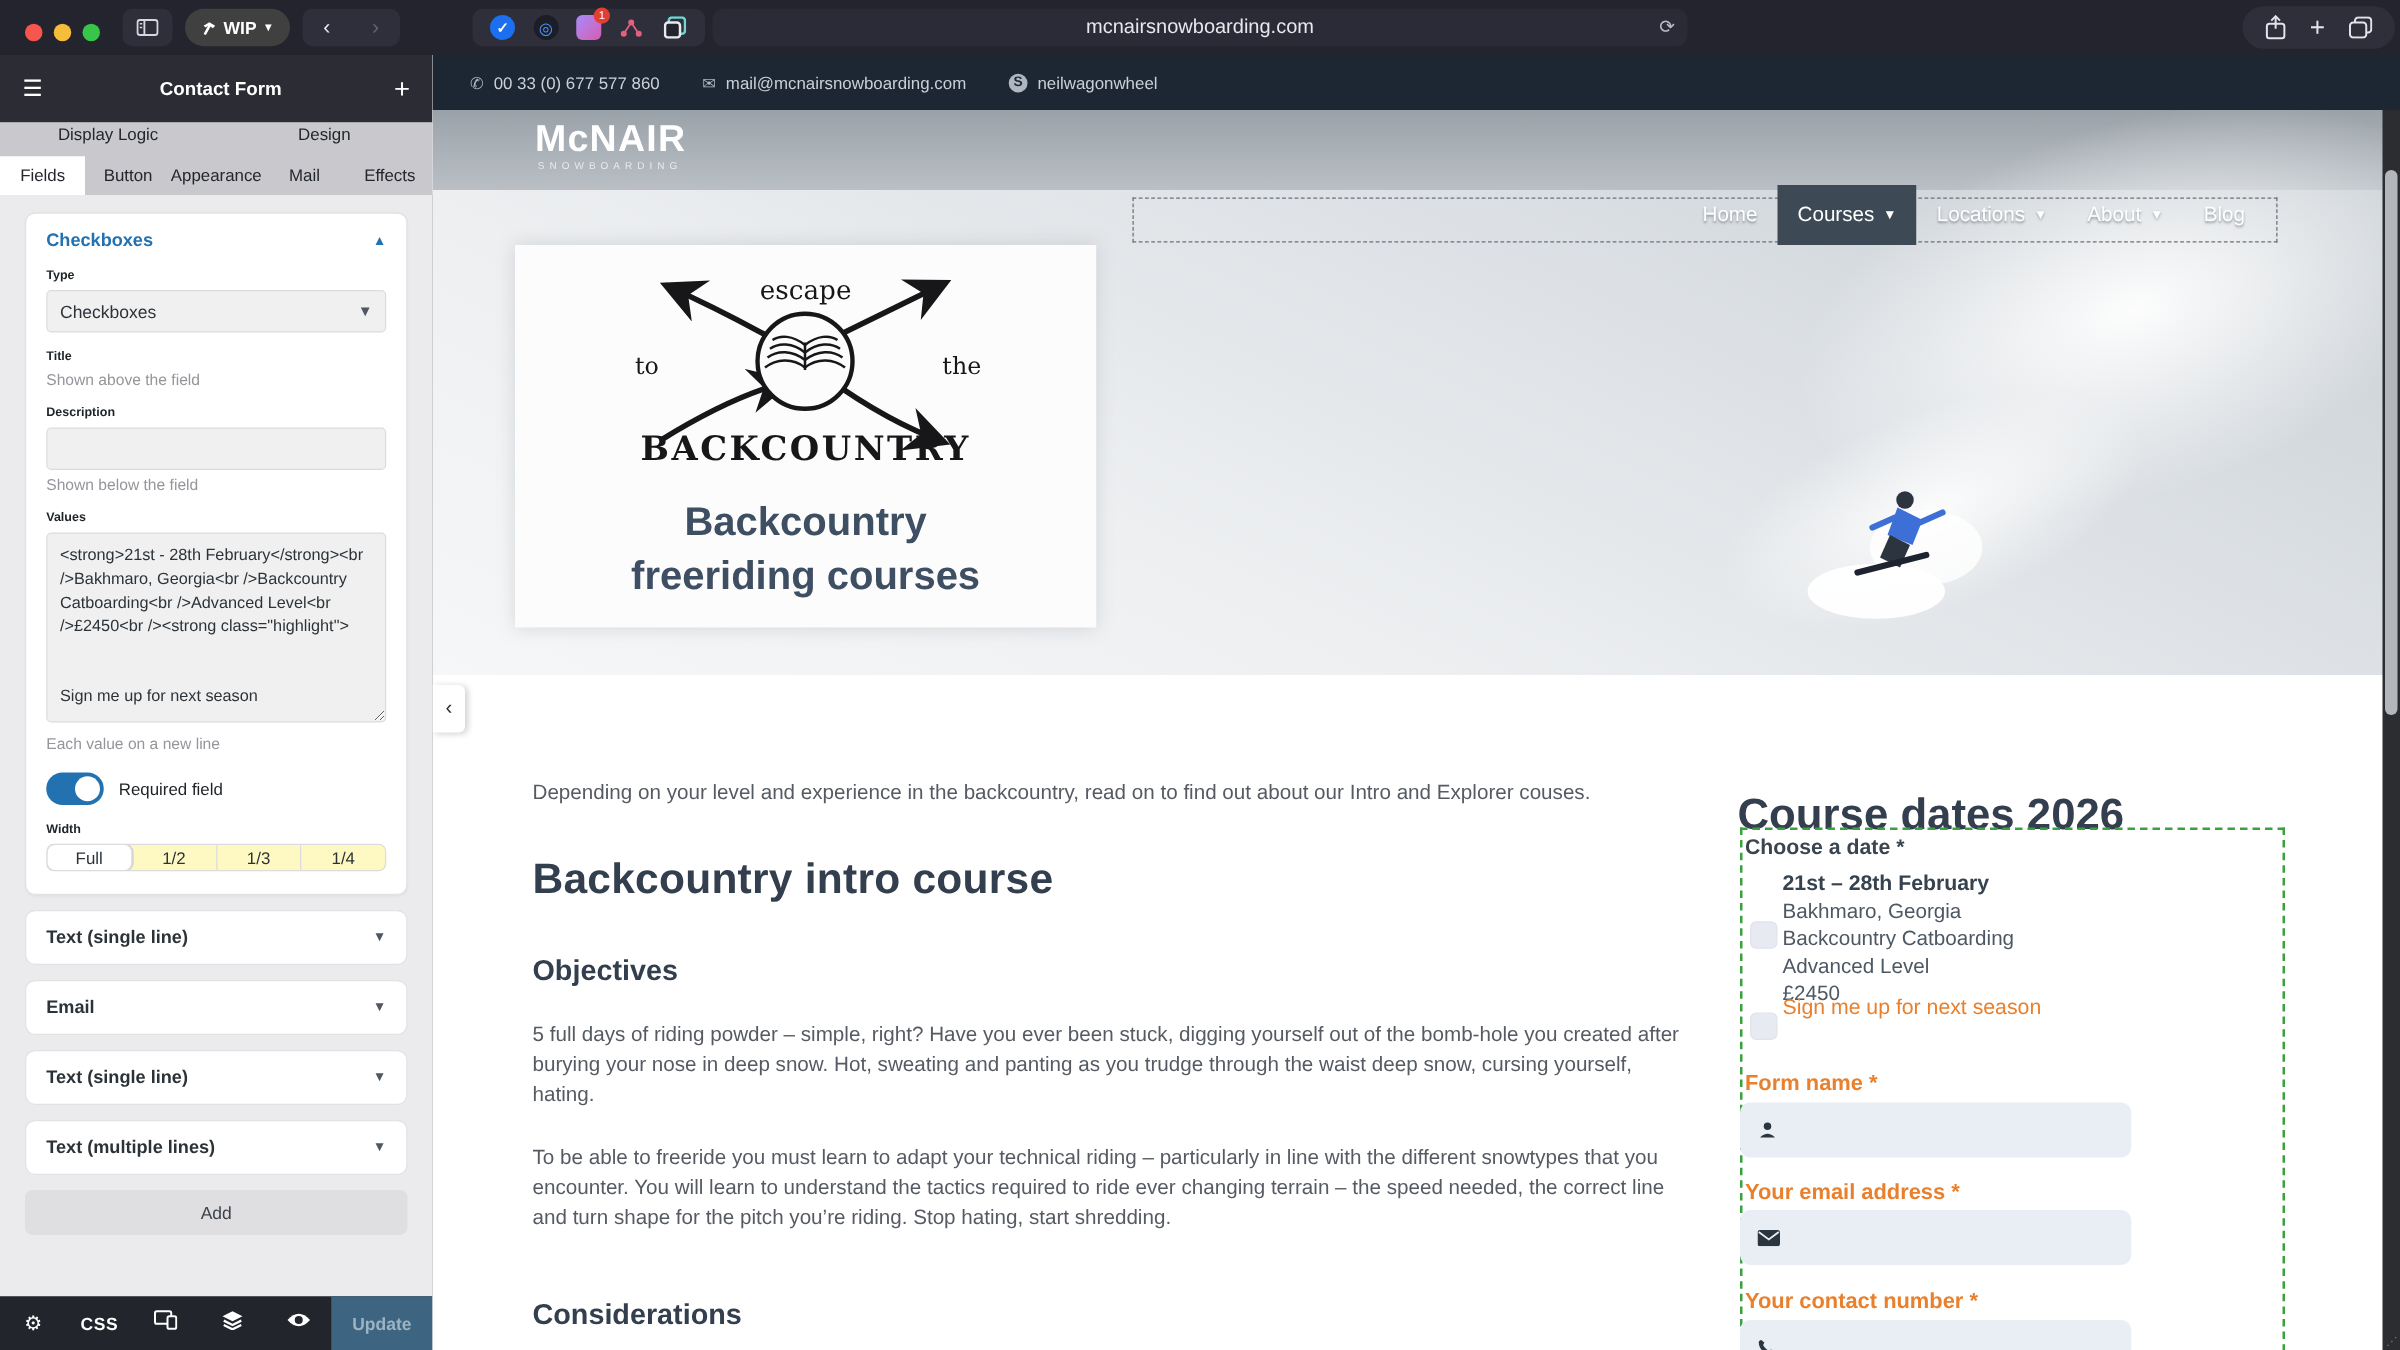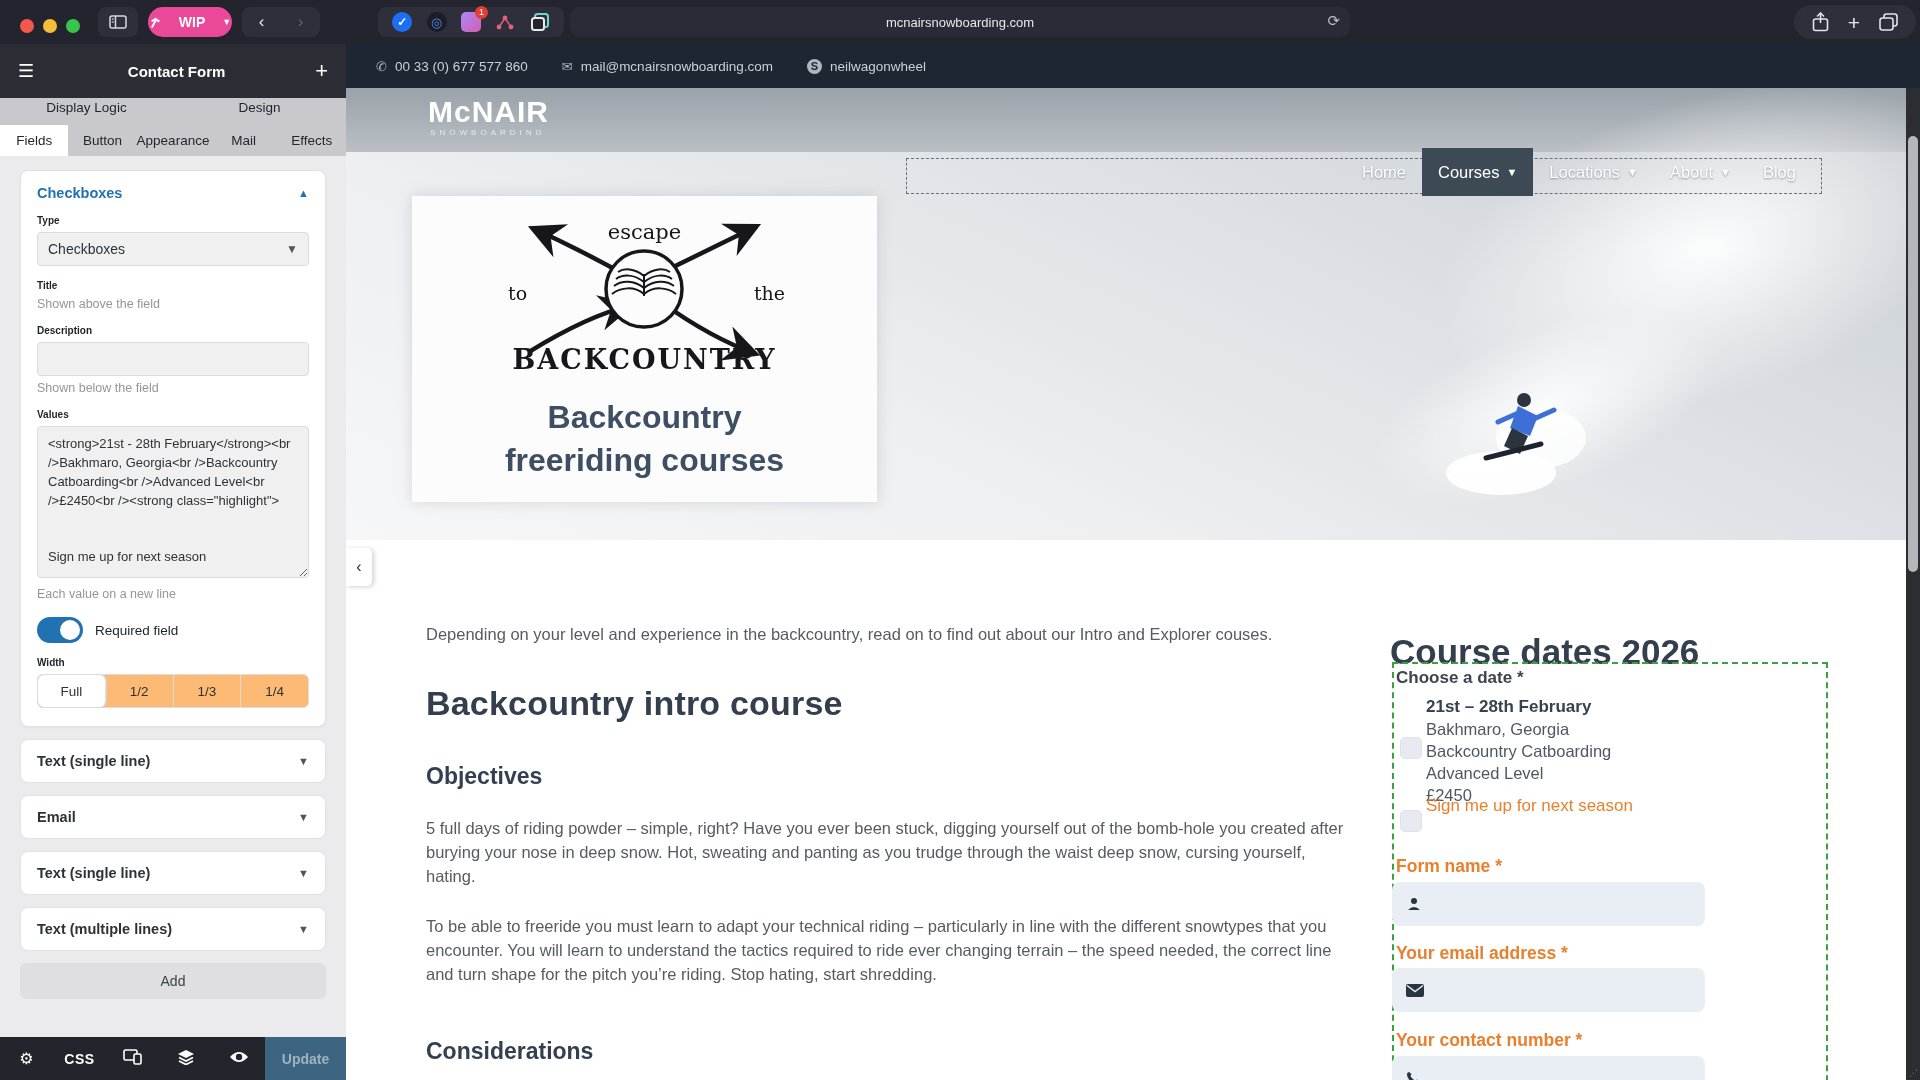--- a/index.html
+++ b/index.html
@@ -10,41 +10,41 @@
   
   .chrome { position:absolute; left:0; top:0; width:1920px; height:44px; background:#23242d; }
   .traffic { position:absolute; top:19px; width:14px; height:14px; border-radius:50%; }
   .t-red { left:20px; background:#f5574e; }
   .t-yellow { left:43px; background:#f6bd3b; }
   .t-green { left:66px; background:#37c649; }
   .chrome-btn { position:absolute; top:7px; height:30px; background:#2e2f3a; border-radius:8px;
                 display:flex; align-items:center; justify-content:center; color:#d6d8e0; }
   .sidebar-btn { left:98px; width:40px; }
   .wip-pill { position:absolute; left:148px; top:7px; width:84px; height:30px; border-radius:15px;
-              background:#ec4899; color:#fff; font-weight:bold; font-size:14px;
-              display:flex; align-items:center; justify-content:center; gap:17px; }
+              background:#404040; color:#fff; font-weight:bold; font-size:14px;
+              display:flex; align-items:center; justify-content:center; gap:5px; }
   .navarrows { position:absolute; left:242px; top:7px; width:78px; height:30px; background:#2e2f3a;
                border-radius:8px; display:flex; }
   .navarrows span { flex:1; display:flex; align-items:center; justify-content:center;
                     font-size:17px; color:#e8e9ef; }
   .navarrows .fwd { color:#62646f; }
   .ext-group { position:absolute; left:378px; top:7px; width:186px; height:30px; background:#2e2f3a;
                border-radius:8px; display:flex; align-items:center; justify-content:space-evenly; }
   .ext { width:20px; height:20px; position:relative; display:flex; align-items:center; justify-content:center; }
   .ext-check { background:#1d6ff2; border-radius:50%; color:#fff; font-size:12px; font-weight:bold; }
   .ext-compass { background:#1b1d27; border-radius:50%; color:#4f8df7; font-size:13px; }
   .ext-puzzle { background:linear-gradient(135deg,#a78bfa,#d65db1); border-radius:5px; }
   .ext-badge { position:absolute; top:-6px; right:-7px; min-width:13px; height:13px; background:#e33e32;
                border-radius:7px; color:#fff; font-size:9px; line-height:13px; text-align:center; padding:0 2px; }
   .ext-dots { color:#e4607e; }
   .ext-teal { }
   .reader-btn { left:572px; width:40px; }
   .urlbar { position:absolute; left:570px; top:7px; width:780px; height:30px; background:#2a2b36;
             border-radius:9px; display:flex; align-items:center; justify-content:center; }
-  .urlbar .url { color:#e6e8ee; font-size:13px; }
+  .urlbar .url { color:#e6e8ee; font-size:16px; }
   .reload { position:absolute; right:10px; top:5px; color:#b9bcc6; font-size:15px; }
   .right-group { position:absolute; right:4px; top:5px; width:122px; height:34px; background:#2e2f3a;
                  border-radius:17px; display:flex; align-items:center; justify-content:space-evenly; color:#e2e4ea; }
   .plus-glyph { font-size:21px; font-weight:400; line-height:1; }
 
   
   .left-panel { position:absolute; left:0; top:44px; width:346px; bottom:0; background:#ebebed;
                 display:flex; flex-direction:column; }
   .panel-header { height:54px; background:#2b2c34; display:flex; align-items:center; padding:0 18px; flex:none; }
   .hamburger { width:20px; color:#fff; font-size:18px; }
@@ -69,21 +69,21 @@
   .f-input { height:34px; background:#f0f0f1; border:1px solid #dcdcde; border-radius:4px;
              width:100%; padding:0 10px; font-size:14px; color:#2c3338; font-family:"Liberation Sans",sans-serif; }
   .f-help { font-size:12.5px; color:#94969b; margin-top:5px; }
   .f-textarea { width:100%; height:152px; background:#f0f0f1; border:1px solid #dcdcde; border-radius:4px;
                 padding:8px 10px; font-size:13px; line-height:1.45; color:#2c3338; resize:vertical;
                 font-family:"Liberation Sans",sans-serif; }
   .toggle-row { display:flex; align-items:center; gap:12px; margin-top:16px; }
   .toggle { width:46px; height:26px; border-radius:13px; background:#2271b1; position:relative; flex:none; }
   .toggle .knob { position:absolute; right:3px; top:3px; width:20px; height:20px; border-radius:50%; background:#fff; }
   .toggle-label { font-size:13.5px; color:#1d2327; }
-  .segmented { display:flex; border:1px solid #dcdcde; background:#fdba74; border-radius:6px; overflow:hidden; height:34px; }
+  .segmented { display:flex; border:1px solid #dcdcde; background:#fef9c3; border-radius:6px; overflow:hidden; height:22px; }
   .seg { flex:1; display:flex; align-items:center; justify-content:center; font-size:13.5px; color:#2c3338;
          border-right:1px solid #dcdcde; }
   .seg:last-child { border-right:none; }
   .seg.active { background:#fff; border-radius:6px; box-shadow:0 0 0 1px #d4d4d6; }
   .collapsed-card { background:#fff; border:1px solid #e2e2e5; border-radius:8px; margin-top:12px;
                     height:44px; display:flex; align-items:center; justify-content:space-between;
                     padding:0 16px; font-weight:bold; font-size:14.5px; color:#2c3338; }
   .collapsed-card .caret { color:#50575e; font-size:11px; font-weight:normal; }
   .add-btn { margin-top:12px; height:36px; background:#dfdfe1; border-radius:6px; display:flex;
              align-items:center; justify-content:center; font-size:14px; color:#3c434a; }

